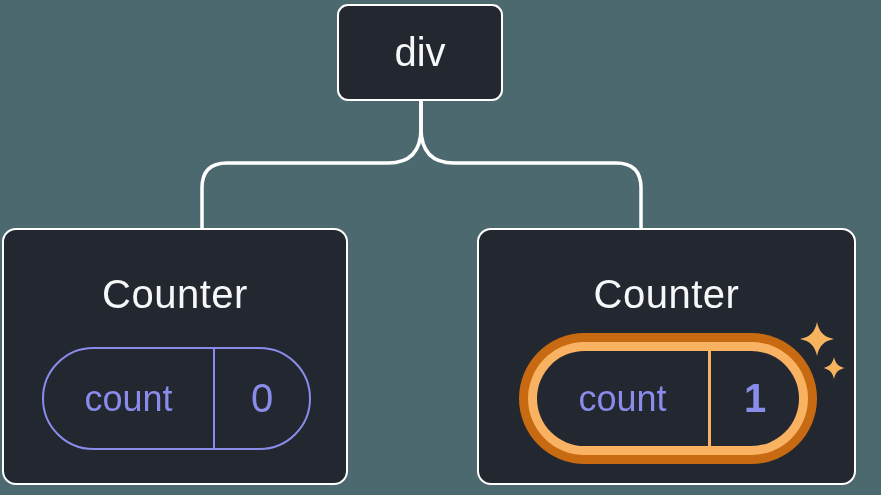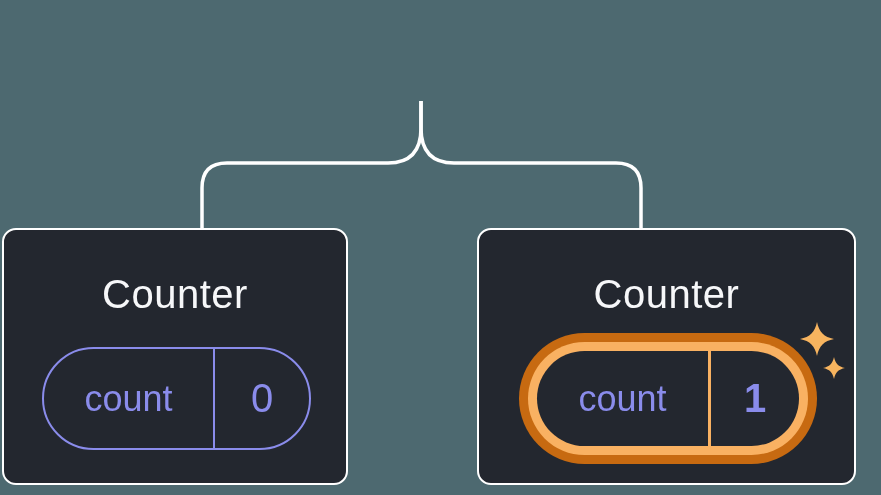--- a/index.html
+++ b/index.html
@@ -102,20 +102,23 @@
 </head>
 <body>
 
 <div class="canvas">
 
   <svg class="connector" viewBox="0 0 881 495">
     <path d="M421 101 V128 Q421 163 388 163 H227 Q202 163 202 188 V228"></path>
     <path d="M421 101 V128 Q421 163 454 163 H616 Q641 163 641 188 V228"></path>
   </svg>
 
+  <div class="node root-node">
+    <span>div</span>
+  </div>
 
   <div class="node counter-card left">
     <div class="card-title">Counter</div>
     <div class="state-pill">
       <div class="key-cell">count</div>
       <div class="value-cell">0</div>
     </div>
   </div>
 
   <div class="node counter-card right">

